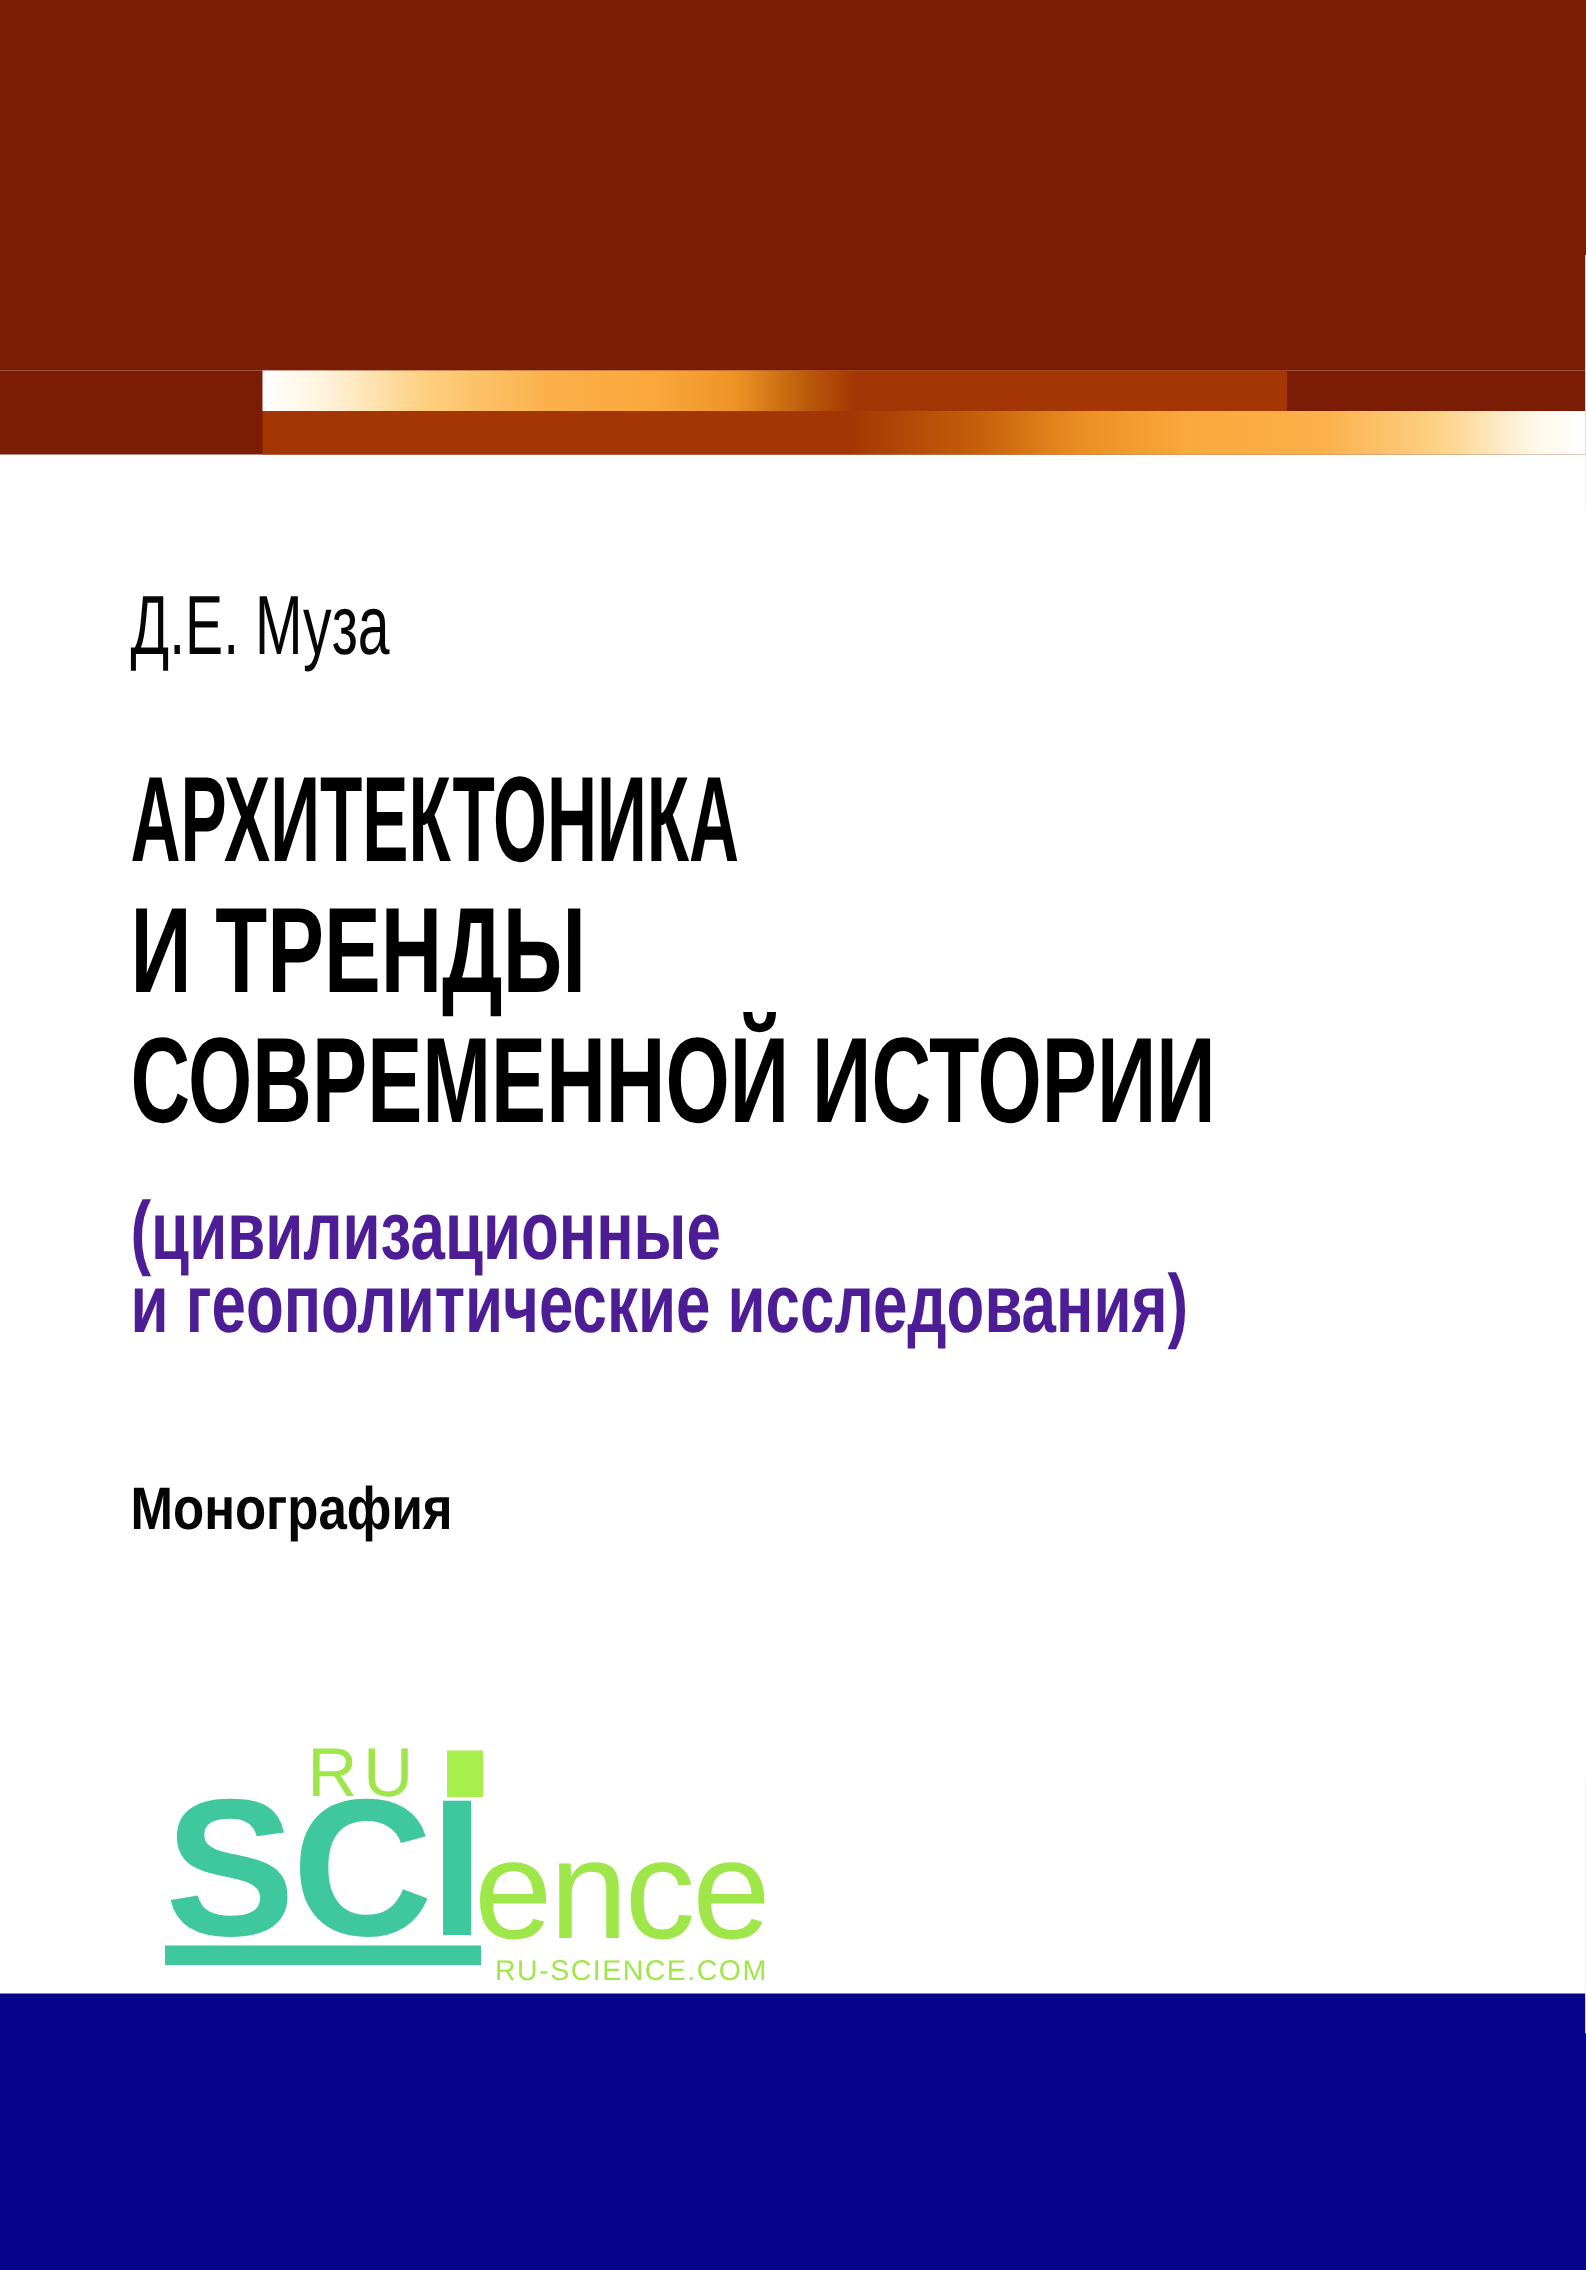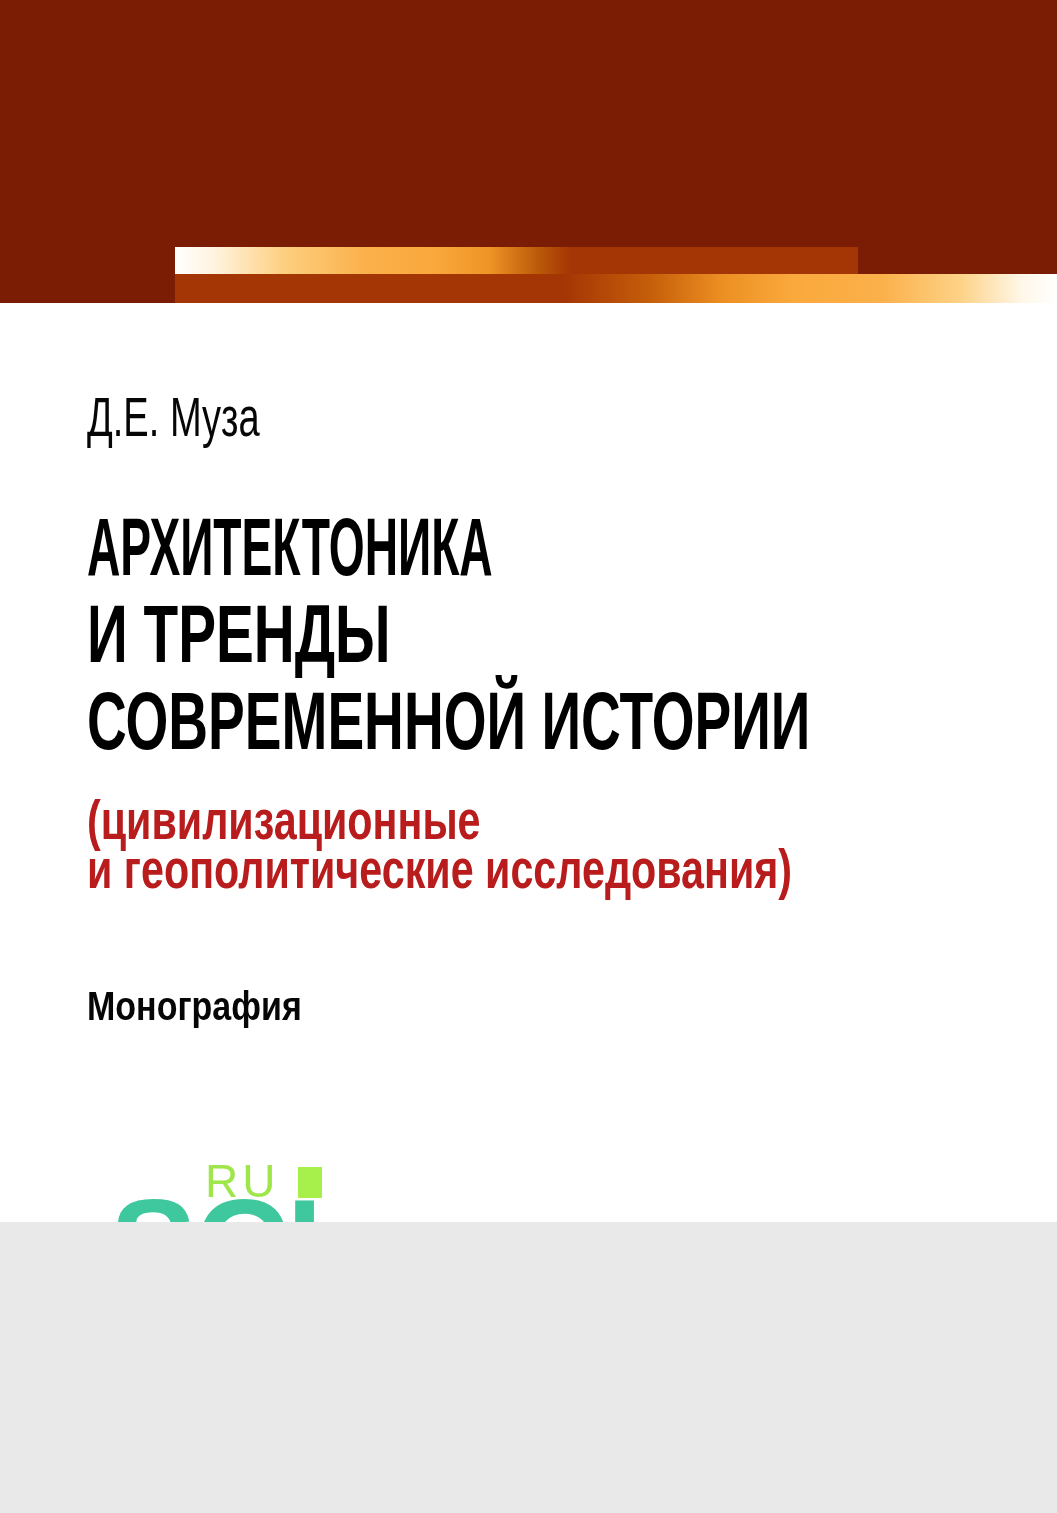--- a/index.html
+++ b/index.html
@@ -10,21 +10,21 @@
     --teal:#3fc89d;
     --light-green:#9fe64a;
     --square-green:#a7f04b;
     --text-black:#060606;
   }
   *{margin:0;padding:0;box-sizing:border-box;}
   html,body{background:#e9e9e9;}
   body{font-family:"Liberation Sans", sans-serif;}
   .cover{
     position:relative;
-    width:1057px;height:1222px;
+    width:1057px;height:1513px;
     background:#ffffff;
     overflow:hidden;
     margin:0 auto;
   }
 
   
   .band-top{
     position:absolute;left:0;top:0;width:1057px;height:247px;
     background:var(--maroon);
   }
@@ -75,21 +75,21 @@
     font-weight:700;font-size:81px;line-height:87px;
     color:#000;letter-spacing:0;
   }
   .title .line{white-space:nowrap;transform-origin:left top;}
   .title .l1{transform:scaleX(0.57);}
   .title .l2{transform:scaleX(0.70);}
   .title .l3{transform:scaleX(0.68);}
   .subtitle{
     position:absolute;left:87px;top:796px;
     font-weight:700;font-size:55px;line-height:49px;
-    color:#b91c1c;
+    color:#4c1d95;
   }
   .subtitle .line{white-space:nowrap;transform-origin:left top;transform:scaleX(0.75);}
   .genre{
     position:absolute;left:87px;top:986px;
     font-weight:700;font-size:40px;line-height:40px;
     color:var(--text-black);white-space:nowrap;
     transform:scaleX(0.85);transform-origin:left top;
   }
 
   

